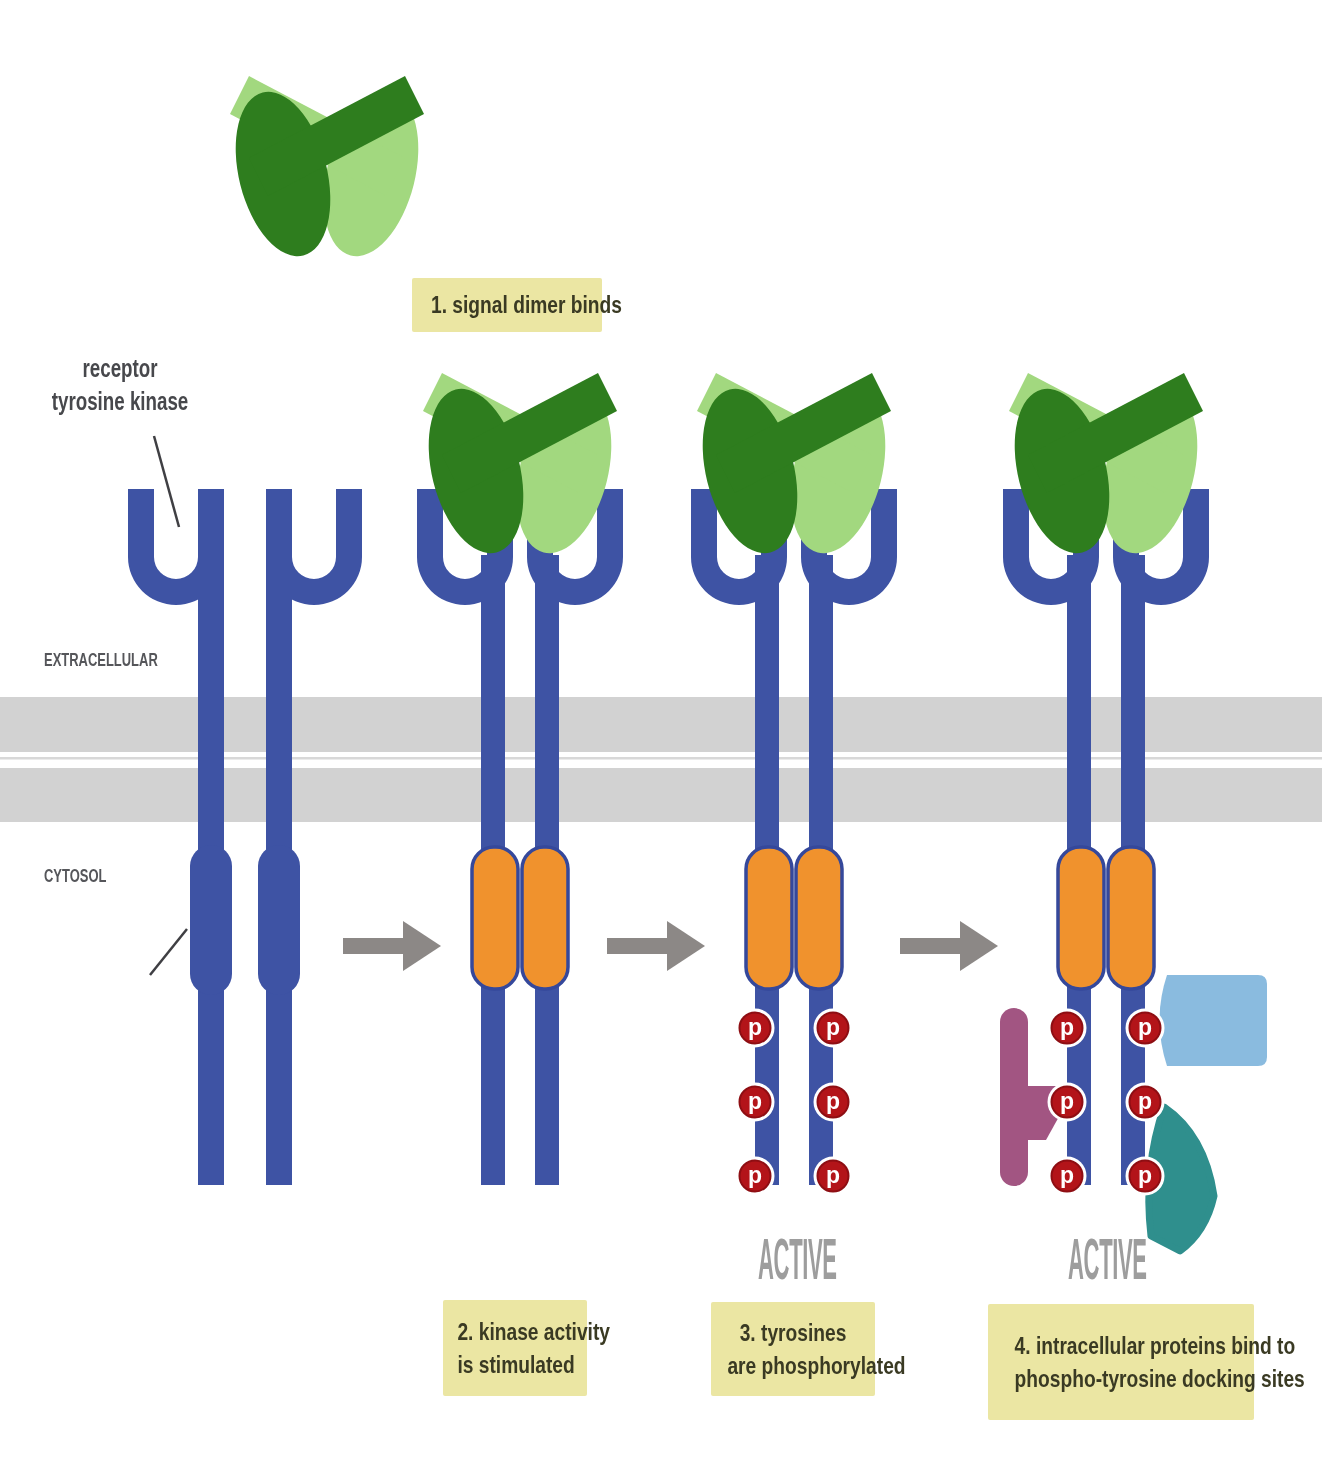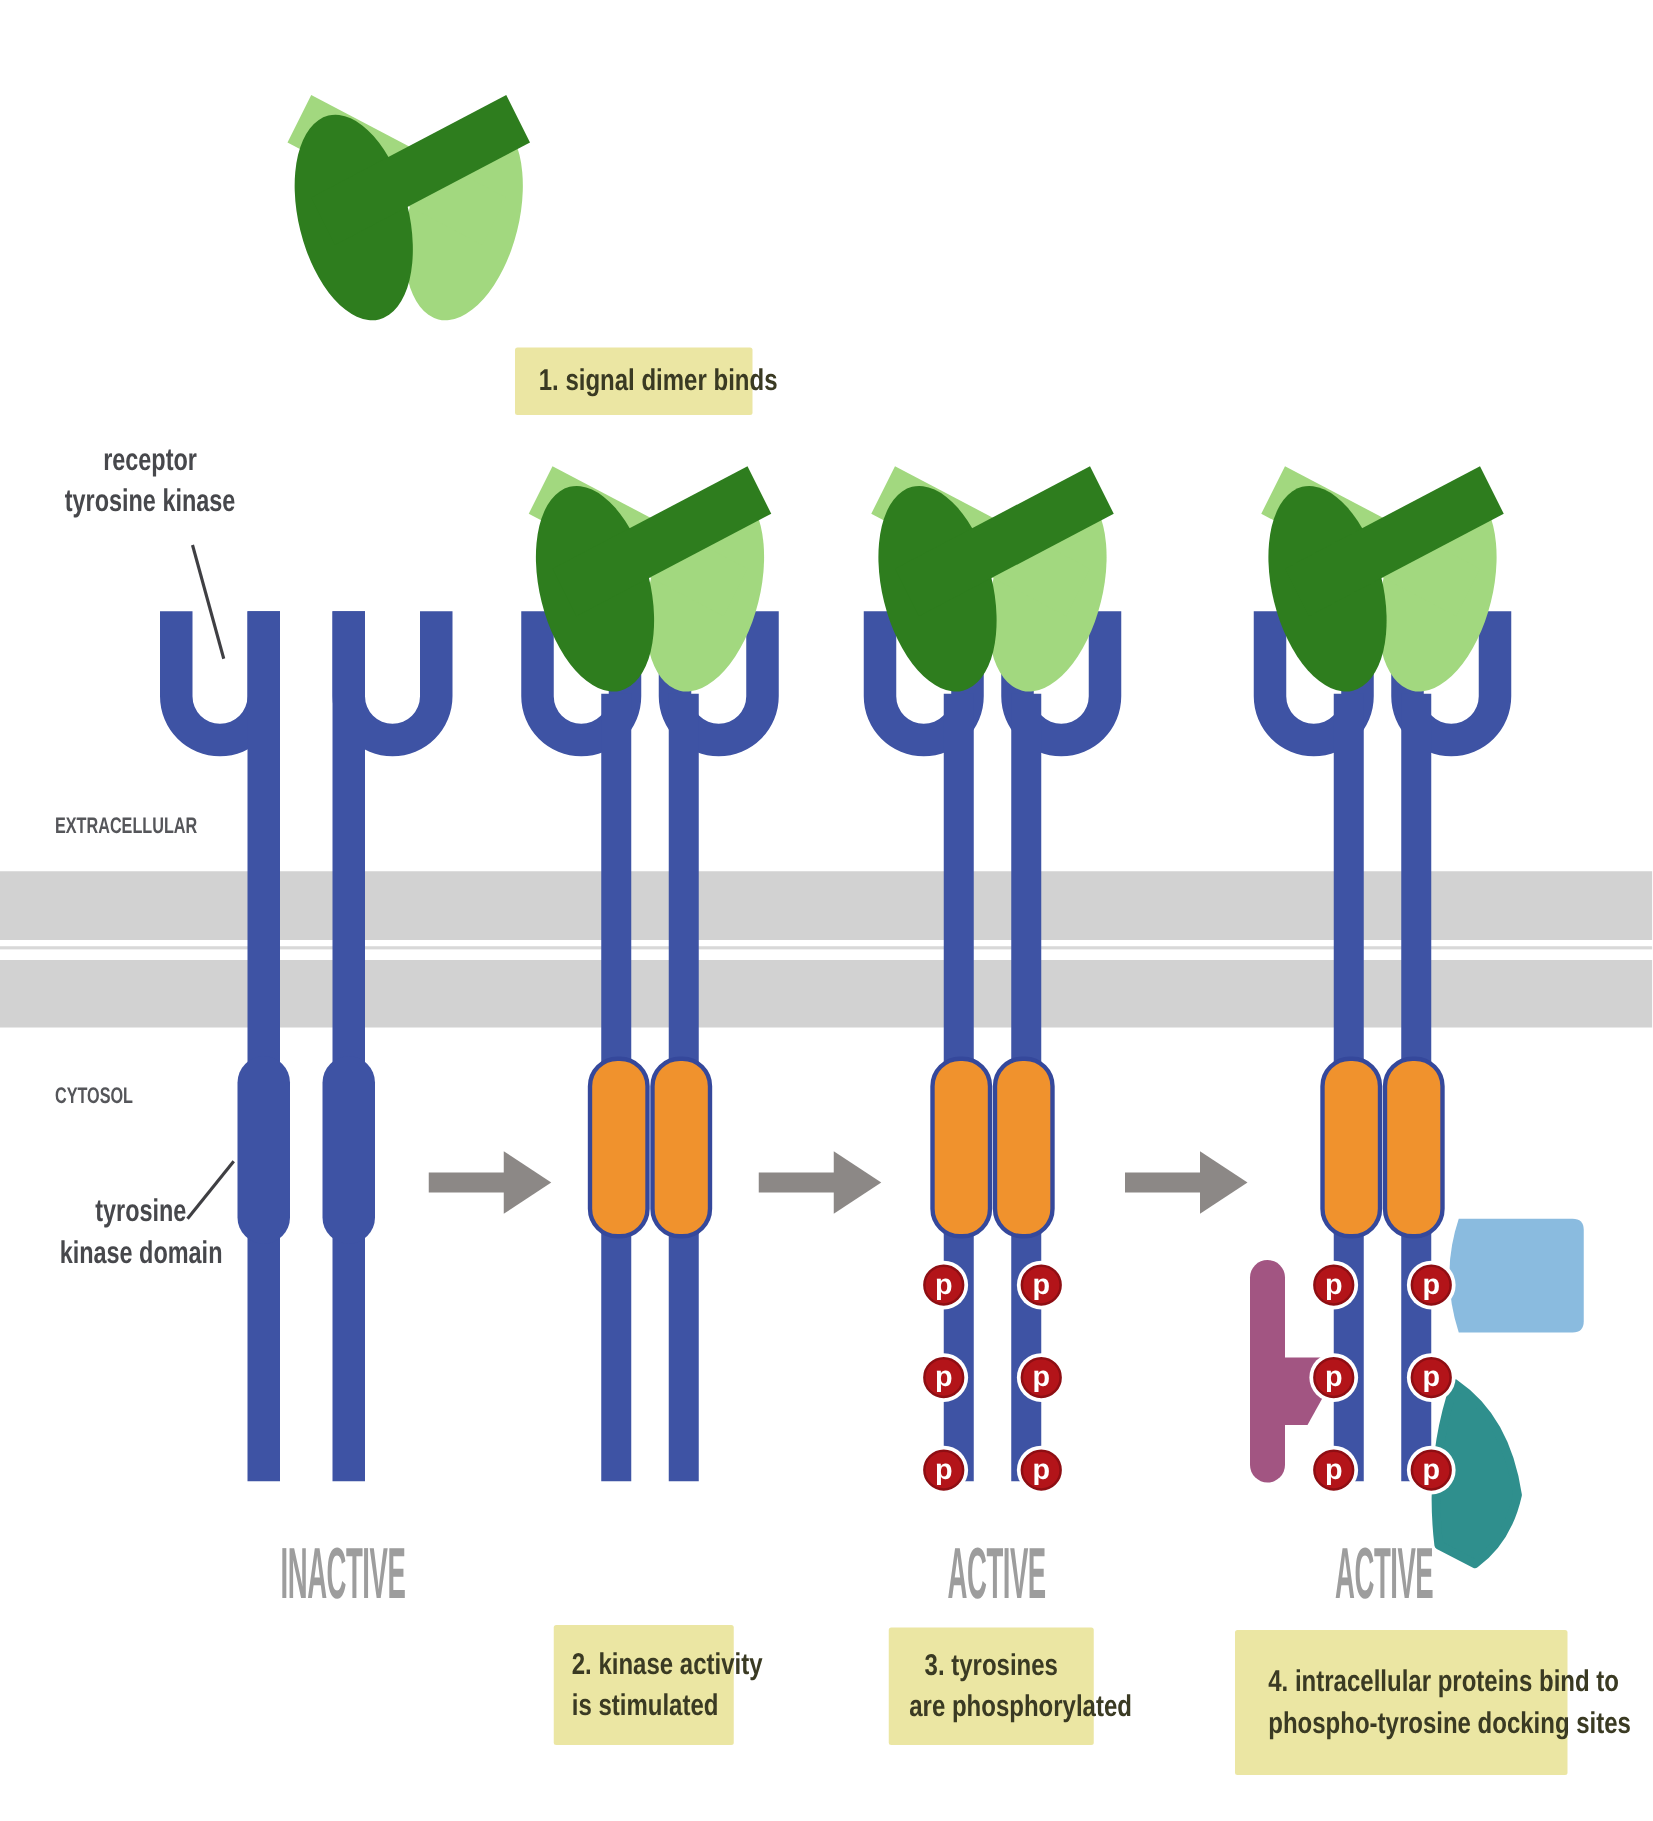--- a/index.html
+++ b/index.html
@@ -175,28 +175,21 @@
   </div>
 
   <div class="lbl zone-label" style="left:44px;top:650px;width:260px;">
     <span class="cond">EXTRACELLULAR</span>
   </div>
 
   <div class="lbl zone-label" style="left:44px;top:825px;width:260px;margin-top:41px;">
     <span class="cond">CYTOSOL</span>
   </div>
 
-  <div class="lbl side-label" style="left:13px;top:953px;width:200px;">
-    <span class="cond">tyrosine</span><br>
-    <span class="cond">kinase domain</span>
-  </div>
-
-  <div class="lbl state-label" style="left:143px;top:1225px;width:200px;">
-    <span class="cond">INACTIVE</span>
-  </div>
+
   <div class="lbl state-label" style="left:694px;top:1225px;width:200px;">
     <span class="cond">ACTIVE</span>
   </div>
   <div class="lbl state-label" style="left:1004px;top:1225px;width:200px;">
     <span class="cond">ACTIVE</span>
   </div>
 
   <div class="step-box" style="left:412px;top:278px;width:190px;height:54px;">
     <span class="cond">1. signal dimer binds</span>
   </div>

